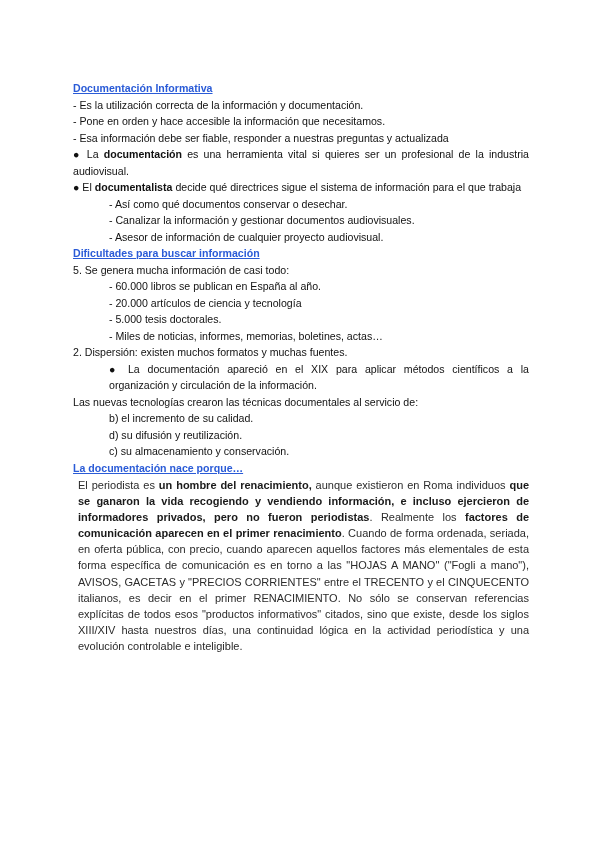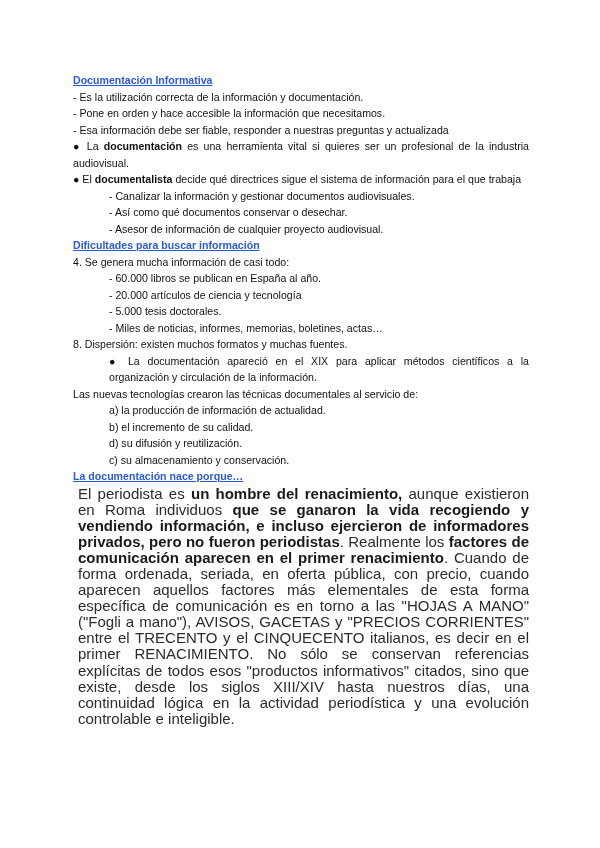--- a/index.html
+++ b/index.html
@@ -1,54 +1,53 @@
 <!DOCTYPE html>
 <html><head>
   <meta charset="utf-8">
   <style>
     html, body { margin: 0; padding: 0; background: #ffffff; }
     body { width: 600px; height: 848px; position: relative; overflow: hidden;
            font-family: "Liberation Sans", sans-serif; color: #111; }
-    .page { position: absolute; left: 73px; top: 72px; width: 456px; font-size: 10.6px; line-height: 16.5px; }
+    .page { position: absolute; left: 73px; top: 80px; width: 456px; font-size: 10.6px; line-height: 16.5px; }
     .h { color: #2a5bd7; font-weight: bold; text-decoration: underline; display: block; }
     .line { display: block; white-space: nowrap; }
     .just { display: block; text-align: justify; text-align-last: left; }
     .ind1 { padding-left: 36px; }
     .ind2 { padding-left: 36px; }
     b { font-weight: bold; }
     .scan { display: block; margin-top: 1px; padding-left: 5px; padding-right: 0; color: #2b2b2b;
-            font-size: 15px; line-height: 16.1px; text-align: justify; text-align-last: left; }
+            font-size: 11px; line-height: 16.1px; text-align: justify; text-align-last: left; }
     .scan b { color: #1a1a1a; }
   </style>
 </head>
 <body>
 
 <div class="page">
 
   <span class="h">Documentación Informativa</span>
   <span class="line">- Es la utilización correcta de la información y documentación.</span>
   <span class="line">- Pone en orden y hace accesible la información que necesitamos.</span>
   <span class="line">- Esa información debe ser fiable, responder a nuestras preguntas y actualizada</span>
   <span class="just"><span>● La </span><b>documentación</b><span> es una herramienta vital si quieres ser un profesional de la industria audiovisual.</span></span>
   <span class="just"><span>● El </span><b>documentalista</b><span> decide qué directrices sigue el sistema de información para el que trabaja</span></span>
+  <span class="line ind1">- Así como qué documentos conservar o desechar.</span>
   <span class="line ind1">- Canalizar la información y gestionar documentos audiovisuales.</span>
-  <span class="line ind1">- Así como qué documentos conservar o desechar.</span>
   <span class="line ind1">- Asesor de información de cualquier proyecto audiovisual.</span>
 
   <span class="h">Dificultades para buscar información</span>
-  <span class="line">4. Se genera mucha información de casi todo:</span>
+  <span class="line">5. Se genera mucha información de casi todo:</span>
   <span class="line ind1">- 60.000 libros se publican en España al año.</span>
   <span class="line ind1">- 20.000 artículos de ciencia y tecnología</span>
   <span class="line ind1">- 5.000 tesis doctorales.</span>
   <span class="line ind1">- Miles de noticias, informes, memorias, boletines, actas…</span>
-  <span class="line">8. Dispersión: existen muchos formatos y muchas fuentes.</span>
+  <span class="line">2. Dispersión: existen muchos formatos y muchas fuentes.</span>
 
   <span class="just ind2">● La documentación apareció en el XIX para aplicar métodos científicos a la organización y circulación de la información.</span>
   <span class="line">Las nuevas tecnologías crearon las técnicas documentales al servicio de:</span>
-  <span class="line ind1">a) la producción de información de actualidad.</span>
   <span class="line ind1">b) el incremento de su calidad.</span>
   <span class="line ind1">d) su difusión y reutilización.</span>
   <span class="line ind1">c) su almacenamiento y conservación.</span>
 
   <span class="h">La documentación nace porque…</span>
   <span class="scan"><span>El periodista es </span><b>un hombre del renacimiento,</b><span> aunque existieron en Roma individuos </span><b>que se ganaron la vida recogiendo y vendiendo información, e incluso ejercieron de informadores privados, pero no fueron periodistas</b><span>. Realmente los </span><b>factores de comunicación aparecen en el primer renacimiento</b><span>.  Cuando de forma ordenada, seriada, en oferta pública, con precio, cuando aparecen aquellos factores más elementales de esta forma específica de comunicación es en torno a las "HOJAS A MANO" ("Fogli a mano"), AVISOS, GACETAS y "PRECIOS CORRIENTES" entre el TRECENTO y el CINQUECENTO italianos, es decir en el primer RENACIMIENTO. No sólo se conservan referencias explícitas de todos esos "productos informativos" citados, sino que existe, desde los siglos XIII/XIV hasta nuestros días, una continuidad lógica en la actividad periodística y una evolución controlable e inteligible.</span></span>
 
 </div>
 
 </body></html>

